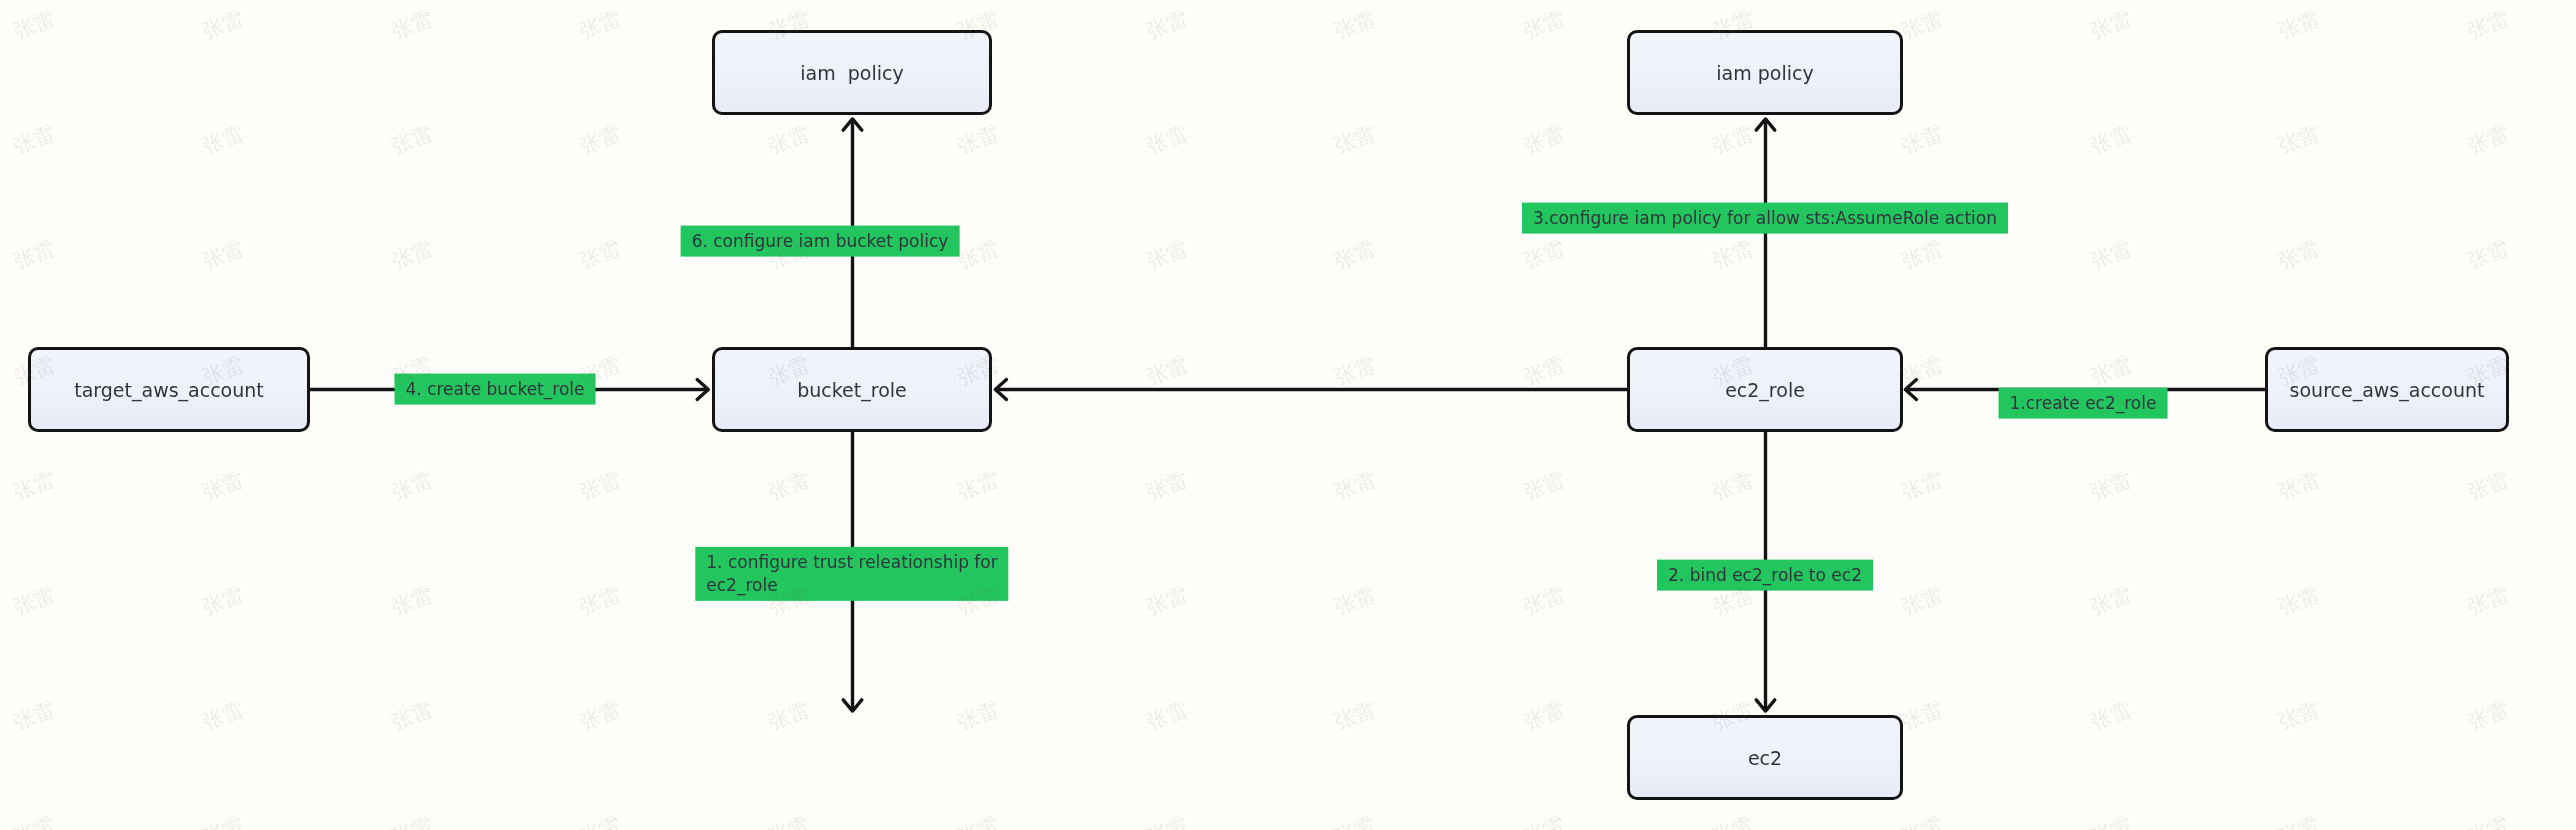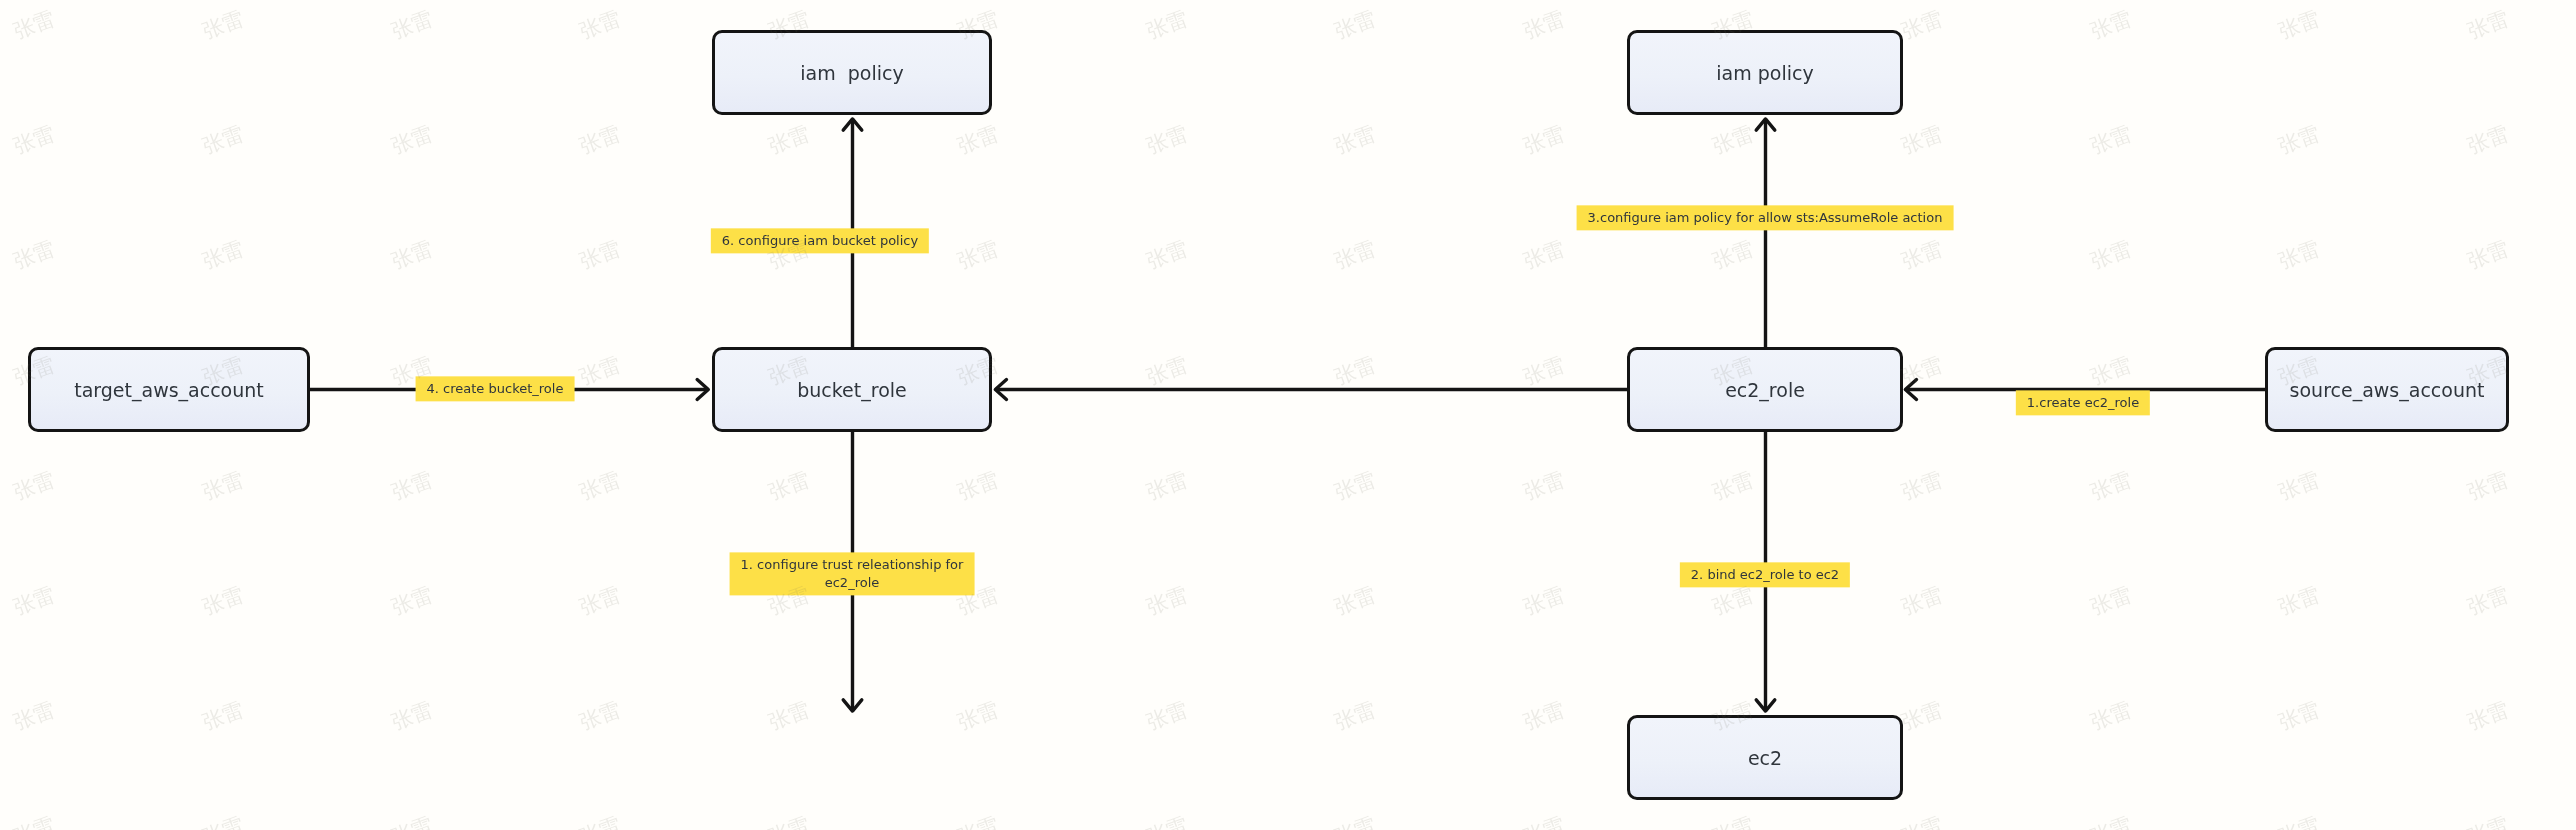--- a/index.html
+++ b/index.html
@@ -58,25 +58,25 @@
   .a-bucket-to-trust  { left: 837px; top: 432px; width: 31px;   height: 284px; }
   .a-ec2role-to-bucket{ left: 991px; top: 374px; width: 636px; height: 31px; }
   .a-ec2role-to-iam   { left: 1750px; top: 114px; width: 31px;   height: 234px; }
   .a-ec2role-to-ec2   { left: 1750px; top: 432px; width: 31px;   height: 284px; }
   .a-source-to-ec2role{ left: 1901px; top: 374px; width: 365px;  height: 31px; }
 
   
   .edge-label {
     position: absolute;
     transform: translate(-50%, -50%);
-    background: #fde047;
+    background: #22c55e;
     padding: 3.7px 11px;
-    font-size: 13px;
+    font-size: 17px;
     line-height: 1.38;
-    text-align: center;
+    text-align: left;
     white-space: pre-wrap;
     z-index: 3;
   }
   .l-create-bucket-role  { left: 495px;  top: 389px; }
   .l-config-bucket-policy{ left: 820px; top: 241px; }
   .l-config-trust        { left: 852px; top: 574px; }
   .l-assume-bucket-role  { left: 1275px; top: 389px; }
   .l-config-sts          { left: 1765px; top: 218px; }
   .l-bind-ec2-role       { left: 1765px; top: 575px; }
   .l-create-ec2-role     { left: 2083px; top: 403px; }

